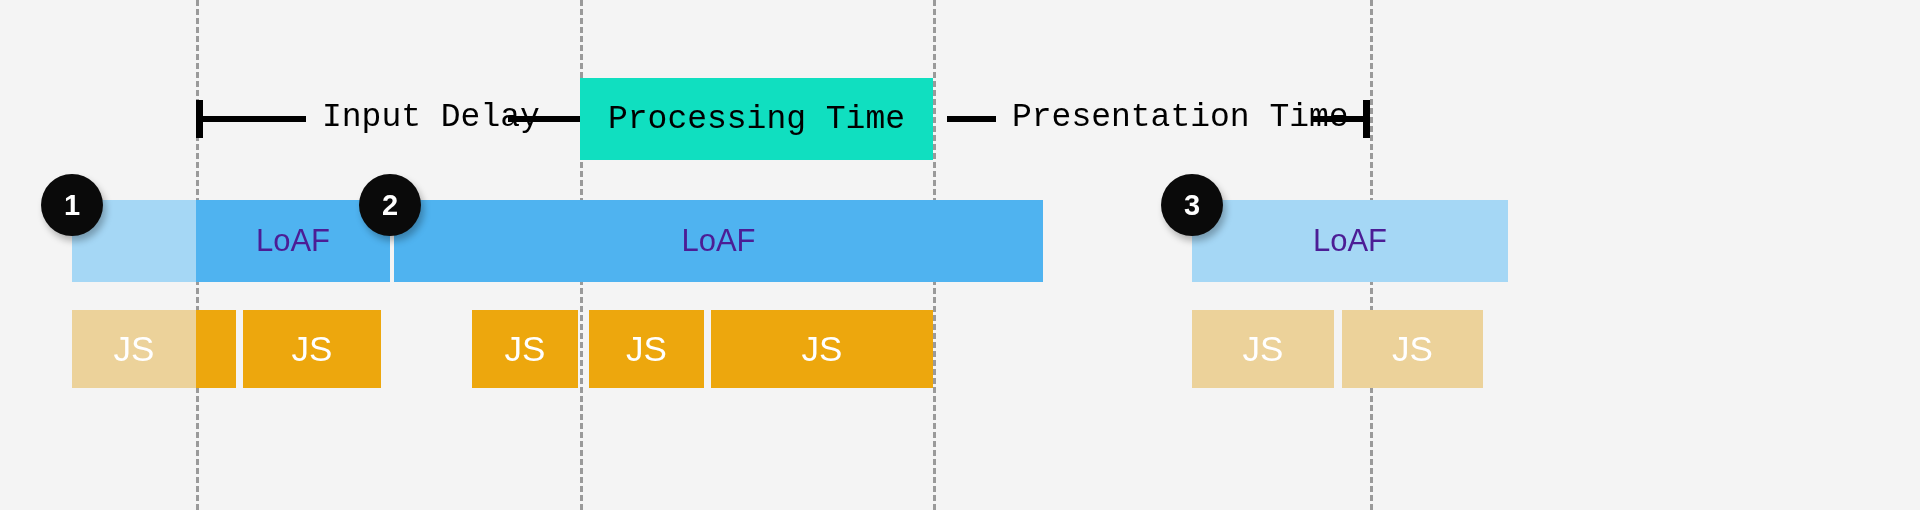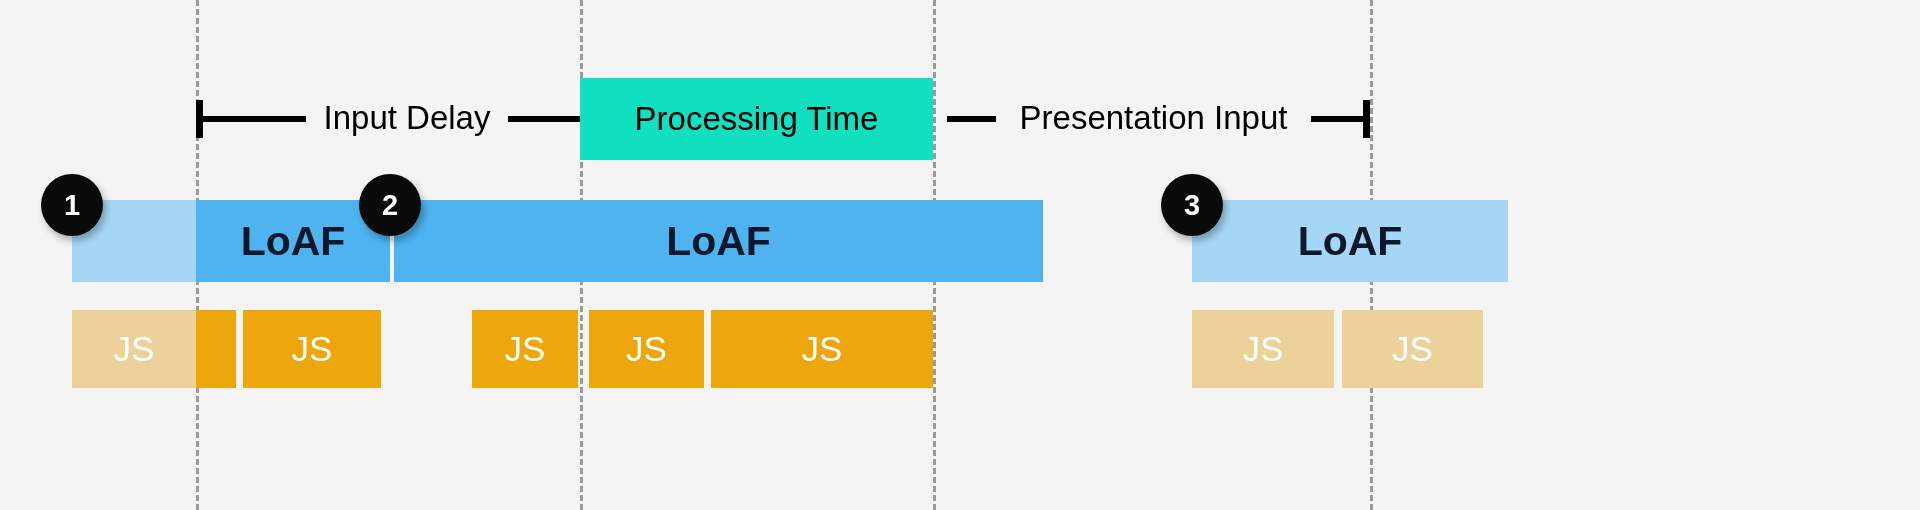--- a/index.html
+++ b/index.html
@@ -25,39 +25,40 @@
   }
   .measure-cap{
     position:absolute;width:7px;height:38px;background:#000;top:22px;
   }
   .phase-label{
     position:absolute;
     font-size:33px;color:#000;
     white-space:nowrap;
     top:20px;
     line-height:40px;
+    font-family:Liberation Mono, monospace;
   }
   .proc-box{
     position:absolute;top:0;height:82px;
     background:#10dfc0;
     display:flex;align-items:center;justify-content:center;
   }
   .proc-box .proc-text{
-    font-size:33px;color:#000;white-space:nowrap;
+    font-size:33px;color:#000;white-space:nowrap;font-family:Liberation Mono, monospace;
   }
 
   
   .loaf-row{position:absolute;left:0;top:200px;width:1920px;height:82px;}
   .loaf{
     position:absolute;top:0;height:82px;
     display:flex;align-items:center;justify-content:center;
   }
   .loaf .loaf-text{
-    font-size:41px;color:#0f172a;white-space:nowrap;
-    position:relative;z-index:3;font-weight:bold;
+    font-size:31px;color:#4c1d95;white-space:nowrap;
+    position:relative;z-index:3;
   }
   .loaf.light{background:#a5d7f5;}
   .loaf.solid{background:#4fb3f0;}
   .loaf-split{
     position:absolute;top:0;width:4px;height:82px;background:#f4f4f4;z-index:4;
   }
 
   
   .js-row{position:absolute;left:0;top:310px;width:1920px;height:78px;}
   .jsbar{
@@ -97,21 +98,21 @@
       <div class="measure-cap" style="left: 196px;"></div>
       <div class="measure-line" style="left: 196px; width: 110px;"></div>
       <div class="measure-line" style="left: 508px; width: 72px;"></div>
       <div class="phase-label" style="left: 322px; width: 170px; text-align: center; color: rgb(0, 0, 0);">Input Delay</div>
       <div class="proc-box" style="left: 580px; width: 353px; background: rgb(16, 223, 192);">
         <span class="proc-text">Processing Time</span>
       </div>
       <div class="measure-cap" style="left: 1363px;"></div>
       <div class="measure-line" style="left: 947px; width: 49px;"></div>
       <div class="measure-line" style="left: 1311px; width: 52px;"></div>
-      <div class="phase-label" style="left: 1012px; width: 283px; text-align: center; color: rgb(0, 0, 0);">Presentation Input</div>
+      <div class="phase-label" style="left: 1012px; width: 283px; text-align: center; color: rgb(0, 0, 0);">Presentation Time</div>
     </div>
 
   <div class="loaf-row" id="loaf-row">
       <div class="loaf light" style="left: 72px; width: 124px; background: rgb(165, 215, 245);"></div>
       <div class="loaf solid" style="left: 196px; width: 194px; background: rgb(79, 179, 240);">
         <span class="loaf-text">LoAF</span>
       </div>
       <div class="loaf solid" style="left: 394px; width: 649px; background: rgb(79, 179, 240);">
         <span class="loaf-text">LoAF</span>
       </div>

